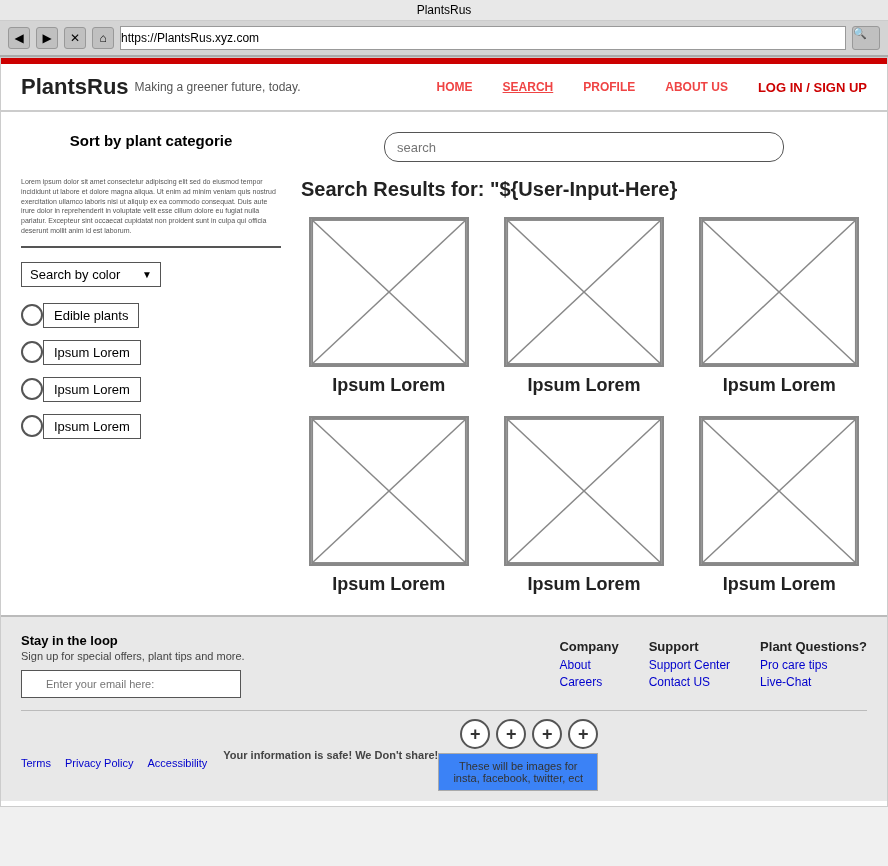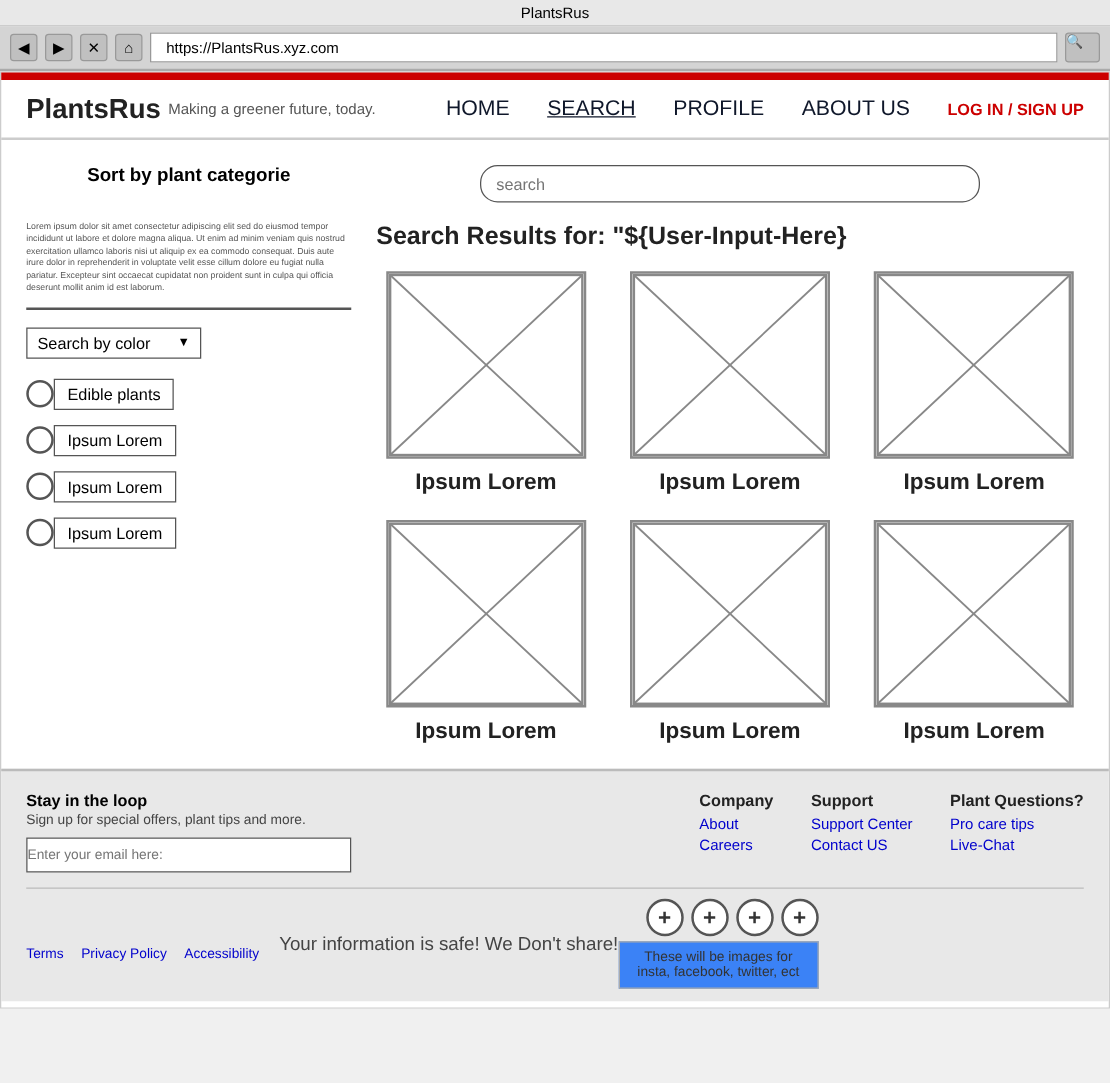--- a/index.html
+++ b/index.html
@@ -27,21 +27,21 @@
       border: 1px solid #999;
       border-radius: 3px;
       display: flex; align-items: center; justify-content: center;
       font-size: 12px; cursor: pointer;
     }
     .browser-address-bar {
       flex: 1;
       height: 24px;
       border: 1px solid #999;
       background: white;
-      padding: 0 12px;
+      padding: 0 0;
       font-size: 12px;
     }
     .browser-search-btn {
       width: 28px; height: 24px;
       background: #c0c0c0;
       border: 1px solid #999;
       border-radius: 3px;
       font-size: 11px;
     }
 
@@ -75,23 +75,23 @@
       font-size: 12px;
       color: #555;
       margin-right: auto;
     }
     .nav-links {
       display: flex;
       gap: 30px;
       align-items: center;
     }
     .nav-link {
-      font-size: 17px;
-      font-weight: normal;
-      color: #0f172a;
+      font-size: 12px;
+      font-weight: bold;
+      color: #ef4444;
       text-decoration: none;
       cursor: pointer;
     }
     .nav-link.active { text-decoration: underline; }
     .nav-login {
       font-size: 13px;
       font-weight: bold;
       color: #cc0000;
       margin-left: 30px;
       cursor: pointer;
@@ -216,39 +216,40 @@
 
     
     .site-footer {
       background: #e8e8e8;
       border-top: 2px solid #bbb;
       padding: 16px 20px 10px;
     }
     .footer-top {
       display: flex;
       gap: 20px;
+      align-items: center;
     }
     .footer-left {
       flex: 1;
     }
     .footer-stay {
       font-size: 13px;
       font-weight: bold;
       margin-bottom: 2px;
     }
     .footer-signup-text {
       font-size: 11px;
       color: #444;
       margin-bottom: 8px;
     }
     .footer-email-input {
-      width: 260px;
+      width: 220px;
       height: 28px;
       border: 1px solid #555;
-      padding: 0 0;
+      padding: 0 24px;
       font-size: 11px;
       background: white;
     }
     .footer-columns {
       display: flex;
       gap: 30px;
     }
     .footer-col-title {
       font-size: 13px;
       font-weight: bold;
@@ -274,23 +275,24 @@
       display: flex;
       gap: 14px;
     }
     .footer-link {
       font-size: 11px;
       color: #0000cc;
       cursor: pointer;
       margin-top: 16px;
     }
     .footer-safe-text {
-      font-size: 15px;
+      font-size: 11px;
       color: #444;
       margin-left: 16px;
+      font-weight: bold;
     }
     .footer-social-icons {
       margin-left: auto;
       display: flex;
       gap: 6px;
       align-items: center;
     }
     .social-icon-btn {
       width: 30px; height: 30px;
       border: 2px solid #555;

